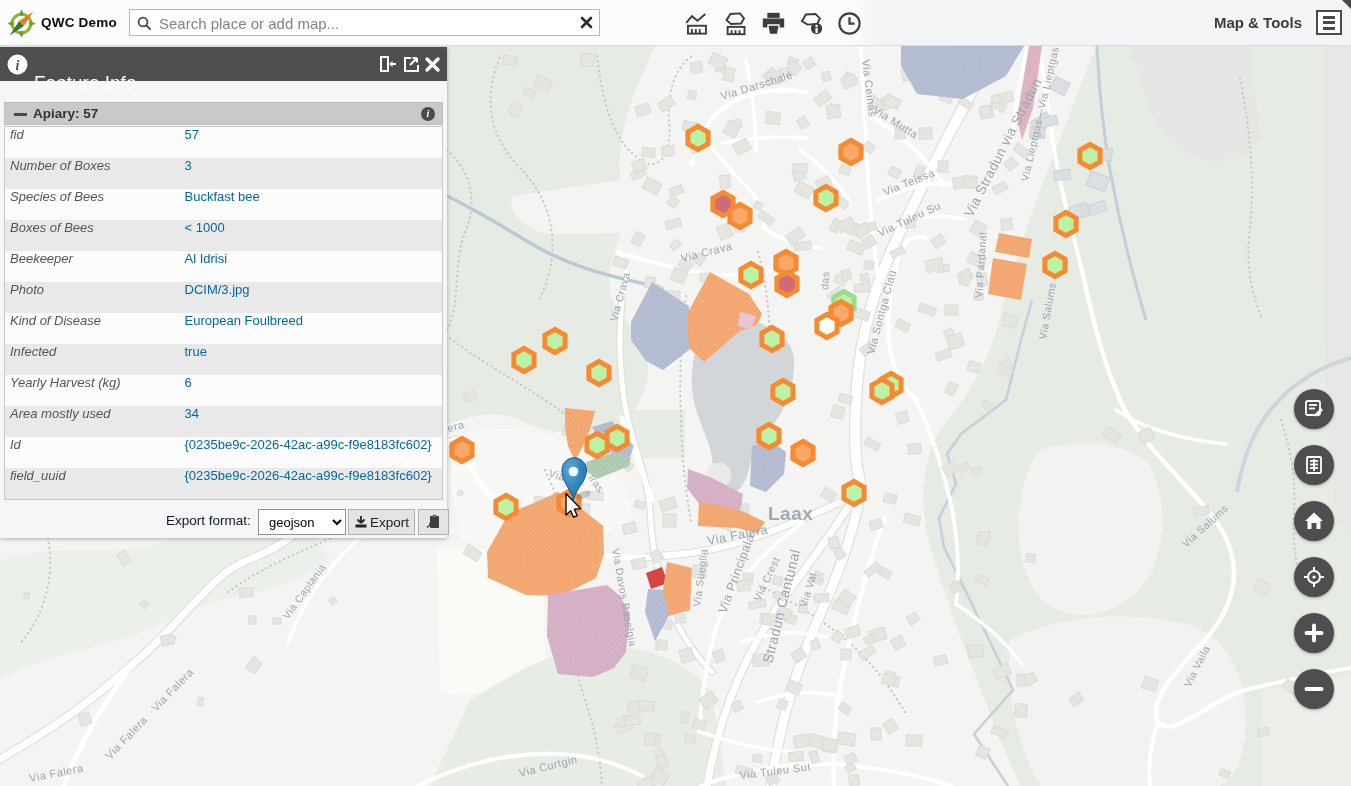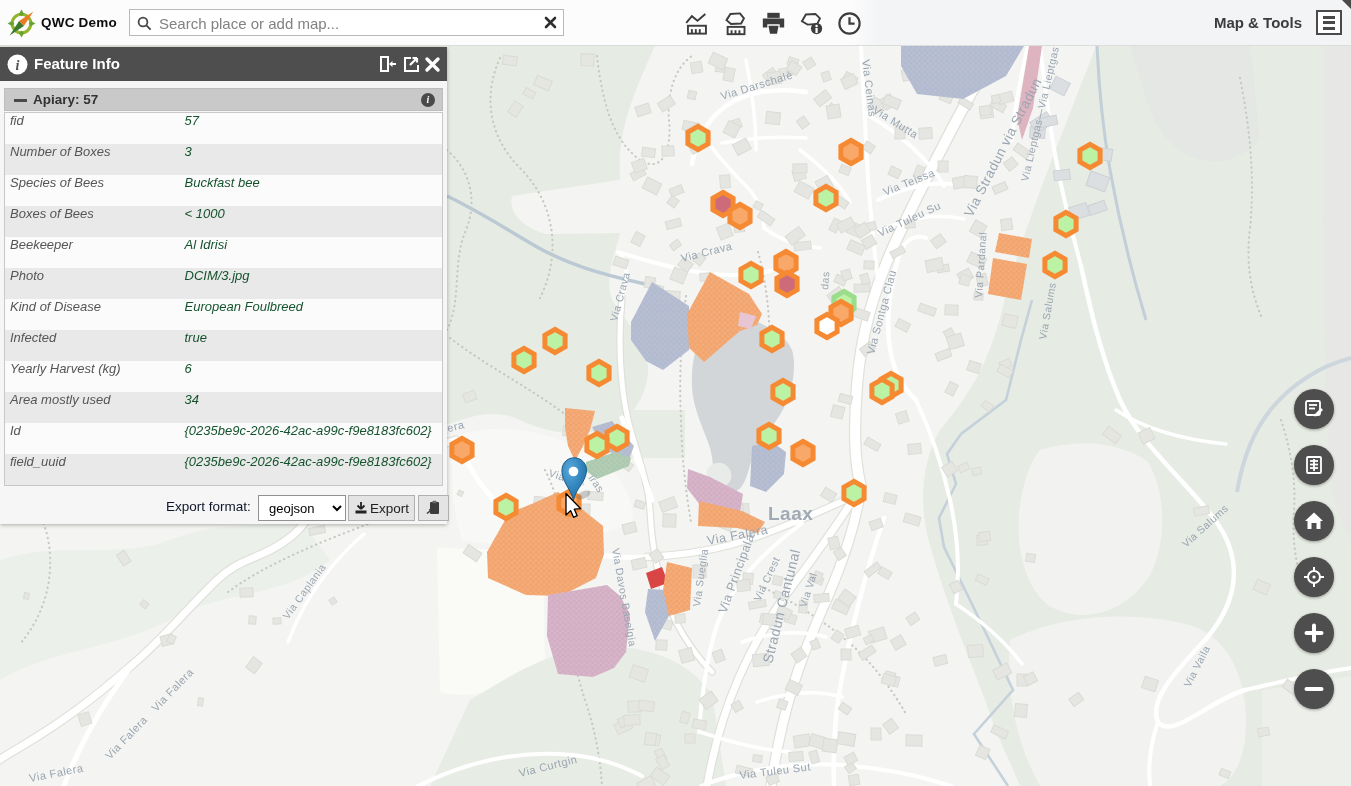--- a/index.html
+++ b/index.html
@@ -2,45 +2,45 @@
 <html><head><meta charset="utf-8">
 <style>
 * { margin:0; padding:0; box-sizing:border-box; }
 html,body { width:1351px; height:786px; overflow:hidden; font-family:"Liberation Sans", sans-serif; }
 #app { position:relative; width:1351px; height:786px; background:#f3f4f1; }
 #topbar { position:absolute; left:0; top:0; width:1351px; height:46px;
   background:linear-gradient(90deg,#fcfcfc 0,#fcfcfc 63%,#f3f4f5 65%,#f3f4f5 100%);
   border-bottom:1px solid #dcdcda; z-index:20;text-align:right; }
 #logo { position:absolute; left:6px; top:8px; }
 #brand { position:absolute; left:41px; top:15px; font-size:13.5px; font-weight:bold; color:#0c0c0c; letter-spacing:0.2px; }
-#search { position:absolute; left:129px; top:9px; width:435px; height:27px; background:#fff; border:1px solid #b9b9b9; }
+#search { position:absolute; left:129px; top:9px; width:471px; height:27px; background:#fff; border:1px solid #b9b9b9; }
 #search .ph { position:absolute; left:29px; top:5px; font-size:15px; color:#828282; }
 #search svg.mag { position:absolute; left:7px; top:6px; }
 #search .clr { position:absolute; right:6px; top:6px; }
 #tbicons { position:absolute; left:684px; top:0; height:46px; display:flex; align-items:center; gap:11px; }
 #maptools { position:absolute; right:49px; top:14px; font-size:15px; font-weight:bold; color:#3c3c3c;margin-left:32px; }
 #menubtn { position:absolute; right:9px; top:10px; width:26px; height:25px; border:2px solid #4a4a4a; background:#fff; display:flex; flex-direction:column; justify-content:center; gap:2.5px; padding:0 5px; }
 #menubtn i { display:block; height:3px; background:#4a4a4a; }
 #corner { position:absolute; right:0; top:0; width:0; height:0; border-top:9px solid #4a4a4a; border-left:9px solid transparent; z-index:30; }
 #panel { position:absolute; left:0; top:47px; width:447px; z-index:15; background:#f6f6f6; box-shadow:0 1px 4px rgba(0,0,0,0.3); }
 #phead { height:34px; background:#4e4e4e; color:#fff; position:relative; }
-#phead .ttl { position:absolute; left:34px; top:8px; font-size:15px; font-weight:bold; }
+#phead .ttl { position:absolute; left:34px; top:25px; font-size:19px; font-weight:normal; }
 #phead .ic { position:absolute; top:7px; }
-#pbody { padding:7px 4px 3px 4px; }
+#pbody { padding:7px 4px 3px 4px;margin-top:14px; }
 #colhead { height:23px; background:#c9c9c9; border:1px solid #bdbdbd; position:relative; margin-bottom:1px; }
 #colhead .mm { position:absolute; left:9px; top:9.5px; width:13px; height:3.5px; background:#4a4a4a; }
 #colhead .at { position:absolute; left:28px; top:3px; font-size:13.5px; font-weight:bold; color:#333; }
 #colhead .ci { position:absolute; right:7px; top:4px; width:14px; height:14px; border-radius:50%; background:#4a4a4a; color:#fff; text-align:center; font-size:10px; line-height:14px; font-weight:bold; font-family:"Liberation Serif",serif; font-style:italic; }
 table.attr { border-collapse:collapse; width:439px; font-size:13px; }
 table.attr td { height:17px; padding:0 0 16px 5px; border:0; white-space:nowrap; }
 table.attr tr:nth-child(even) { background:#e9e9e9; }
 table.attr tr:nth-child(odd) { background:#fbfbfb; }
 table.attr { border:1px solid #c8c8c8; }
 td.k { width:175px; font-style:italic; color:#555; }
-td.v { color:#14532d;font-style:italic; }
+td.v { color:#0369a1; }
 #exprow { height:35px; position:relative; }
 #exprow .lab { position:absolute; left:162px; top:13px; font-size:13.5px; color:#0f172a; }
 #exprow select { position:absolute; left:254px; top:9px; width:88px; height:26px; font-size:13px; font-family:Liberation Sans, sans-serif; border:1px solid #919191; background:#fff; padding-left:6px; }
 #exprow .btn { position:absolute; top:9px; height:26px; background:#e4e4e4; border:1px solid #b0b0b0; font-size:13.5px; color:#222; display:flex; align-items:center; justify-content:center; }
 #ebtn { left:344px; width:67px; }
 #cbtn { left:414px; width:31px; }
 .mapbtn { position:absolute; left:1294px; width:40px; height:40px; border-radius:50%; background:#4e4e4e; z-index:10; display:flex; align-items:center; justify-content:center; box-shadow:0 1px 3px rgba(0,0,0,0.35); }
 </style></head>
 <body>
 <div id="app">

